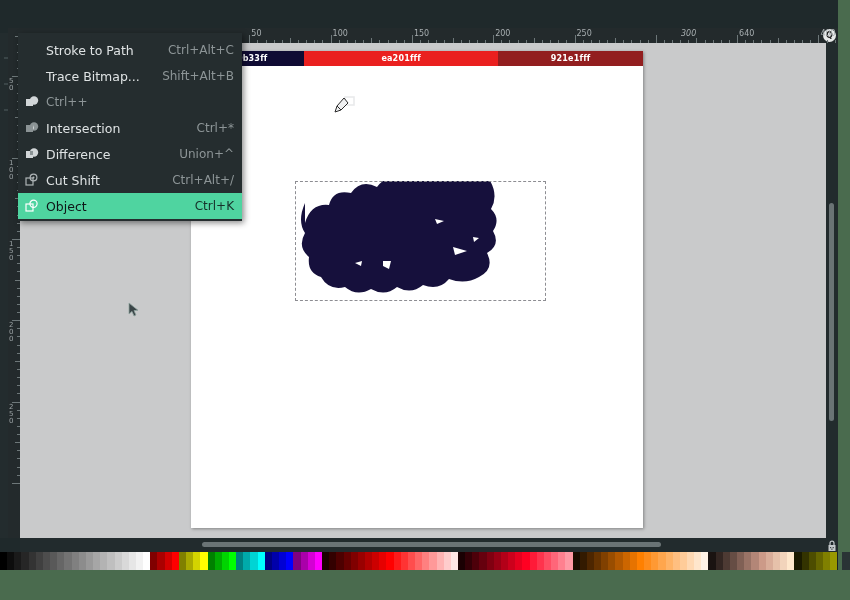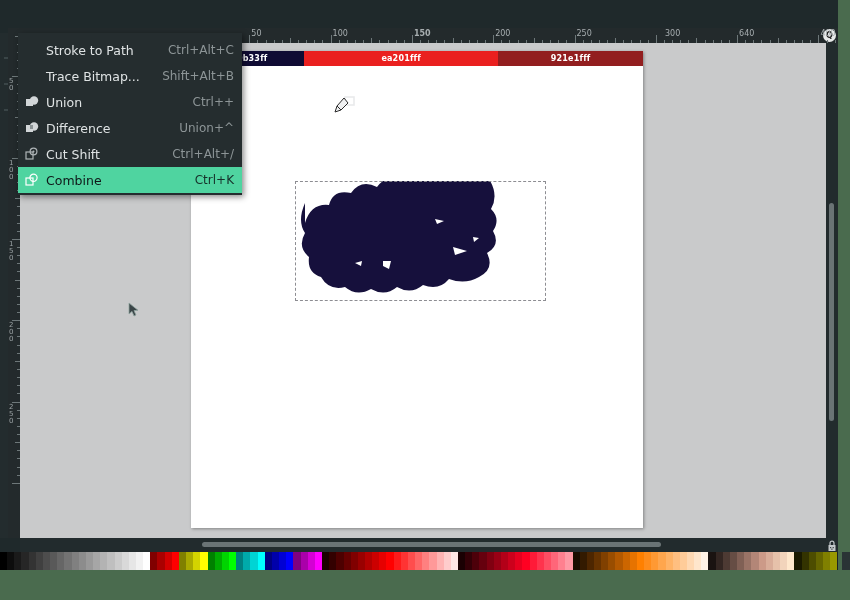--- a/index.html
+++ b/index.html
@@ -244,24 +244,24 @@
       <div class="htick" style="left: 587.75px; height: 5px;"></div>
       <div class="htick" style="left: 595.88px; height: 3px;"></div>
       <div class="htick" style="left: 604.01px; height: 3px;"></div>
       <div class="htick" style="left: 612.14px; height: 3px;"></div>
       <div class="htick" style="left: 620.27px; height: 3px;"></div>
       <div class="htick" style="left: 628.4px; height: 8px;"></div>
       <div class="htick" style="left: 636.53px; height: 3px;"></div>
       <div class="htick" style="left: 644.66px; height: 3px;"></div>
       <div class="hlab" style="left: 61.3px;">50</div>
       <div class="hlab" style="left: 142.6px;">100</div>
-      <div class="hlab" style="left: 223.9px; font-weight: bold;">150</div>
+      <div class="hlab" style="left: 223.9px;">150</div>
       <div class="hlab" style="left: 305.2px;">200</div>
       <div class="hlab" style="left: 386.5px;">250</div>
-      <div class="hlab" style="left: 475px;">300</div>
+      <div class="hlab" style="left: 491px; font-style: italic;">300</div>
       <div class="hlab" style="left: 549.1px;">640</div>
       <div class="hlab" style="left: 630.4px;">400</div>
     </div>
   <div class="vruler" id="vruler">
       <div class="vtick" style="top: 2.65px; width: 5px;"></div>
       <div class="vtick" style="top: 10.78px; width: 3px;"></div>
       <div class="vtick" style="top: 18.91px; width: 3px;"></div>
       <div class="vtick" style="top: 27.04px; width: 3px;"></div>
       <div class="vtick" style="top: 35.17px; width: 3px;"></div>
       <div class="vtick" style="top: 43.3px; width: 8px;"></div>
@@ -528,22 +528,32 @@
         <div class="lab">Trace Bitmap...</div>
         <div class="accel">Shift+Alt+B</div>
       </div>
       <div class="dd-item">
         <div class="icoslot">
           <svg width="15" height="15" viewBox="0 0 15 15">
             <path d="M1,4 h7 v7 h-7 z" fill="#d2d6d8"></path>
             <circle cx="9" cy="5.5" r="4.2" fill="#d2d6d8"></circle>
           </svg>
         </div>
-        <div class="lab">Union</div>
         <div class="accel">Ctrl++</div>
+      </div>
+      <div class="dd-item">
+        <div class="icoslot">
+          <svg width="15" height="15" viewBox="0 0 15 15">
+            <path d="M1,4 h7 v7 h-7 z" fill="#8b9395"></path>
+            <circle cx="9" cy="5.5" r="4.2" fill="#8b9395"></circle>
+            <path d="M5,4 h3 v5 a4.2,4.2 0 0 0 0,-5 z" fill="#d2d6d8"></path>
+          </svg>
+        </div>
+        <div class="lab">Intersection</div>
+        <div class="accel">Ctrl+*</div>
       </div>
       <div class="dd-item">
         <div class="icoslot">
           <svg width="15" height="15" viewBox="0 0 15 15">
             <path d="M1,4 h7 v7 h-7 z" fill="#d2d6d8"></path>
             <circle cx="9" cy="5.5" r="4.2" fill="#d2d6d8"></circle>
             <rect x="5" y="4" width="3" height="4" fill="#8b9395"></rect>
           </svg>
         </div>
         <div class="lab">Difference</div>
@@ -560,21 +570,21 @@
         <div class="lab">Cut Shift</div>
         <div class="accel">Ctrl+Alt+/</div>
       </div>
       <div class="dd-item sel">
         <div class="icoslot">
           <svg width="15" height="15" viewBox="0 0 15 15">
             <rect x="1" y="5" width="7" height="7" fill="none" stroke="#ffffff" stroke-width="1.2"></rect>
             <circle cx="8.5" cy="4.8" r="3.6" fill="none" stroke="#ffffff" stroke-width="1.2"></circle>
           </svg>
         </div>
-        <div class="lab">Combine</div>
+        <div class="lab">Object</div>
         <div class="accel">Ctrl+K</div>
       </div>
     </div>
   <svg class="dd-cursor" width="12" height="16" viewBox="0 0 12 16">
     <path d="M1,1 L1,12 L4,9.4 L6,14 L8,13 L6,8.6 L10,8.3 Z" fill="#3a4447" stroke="#8fa4a0" stroke-width=".8"></path>
   </svg>
 
 </div>
 
 </body></html>

